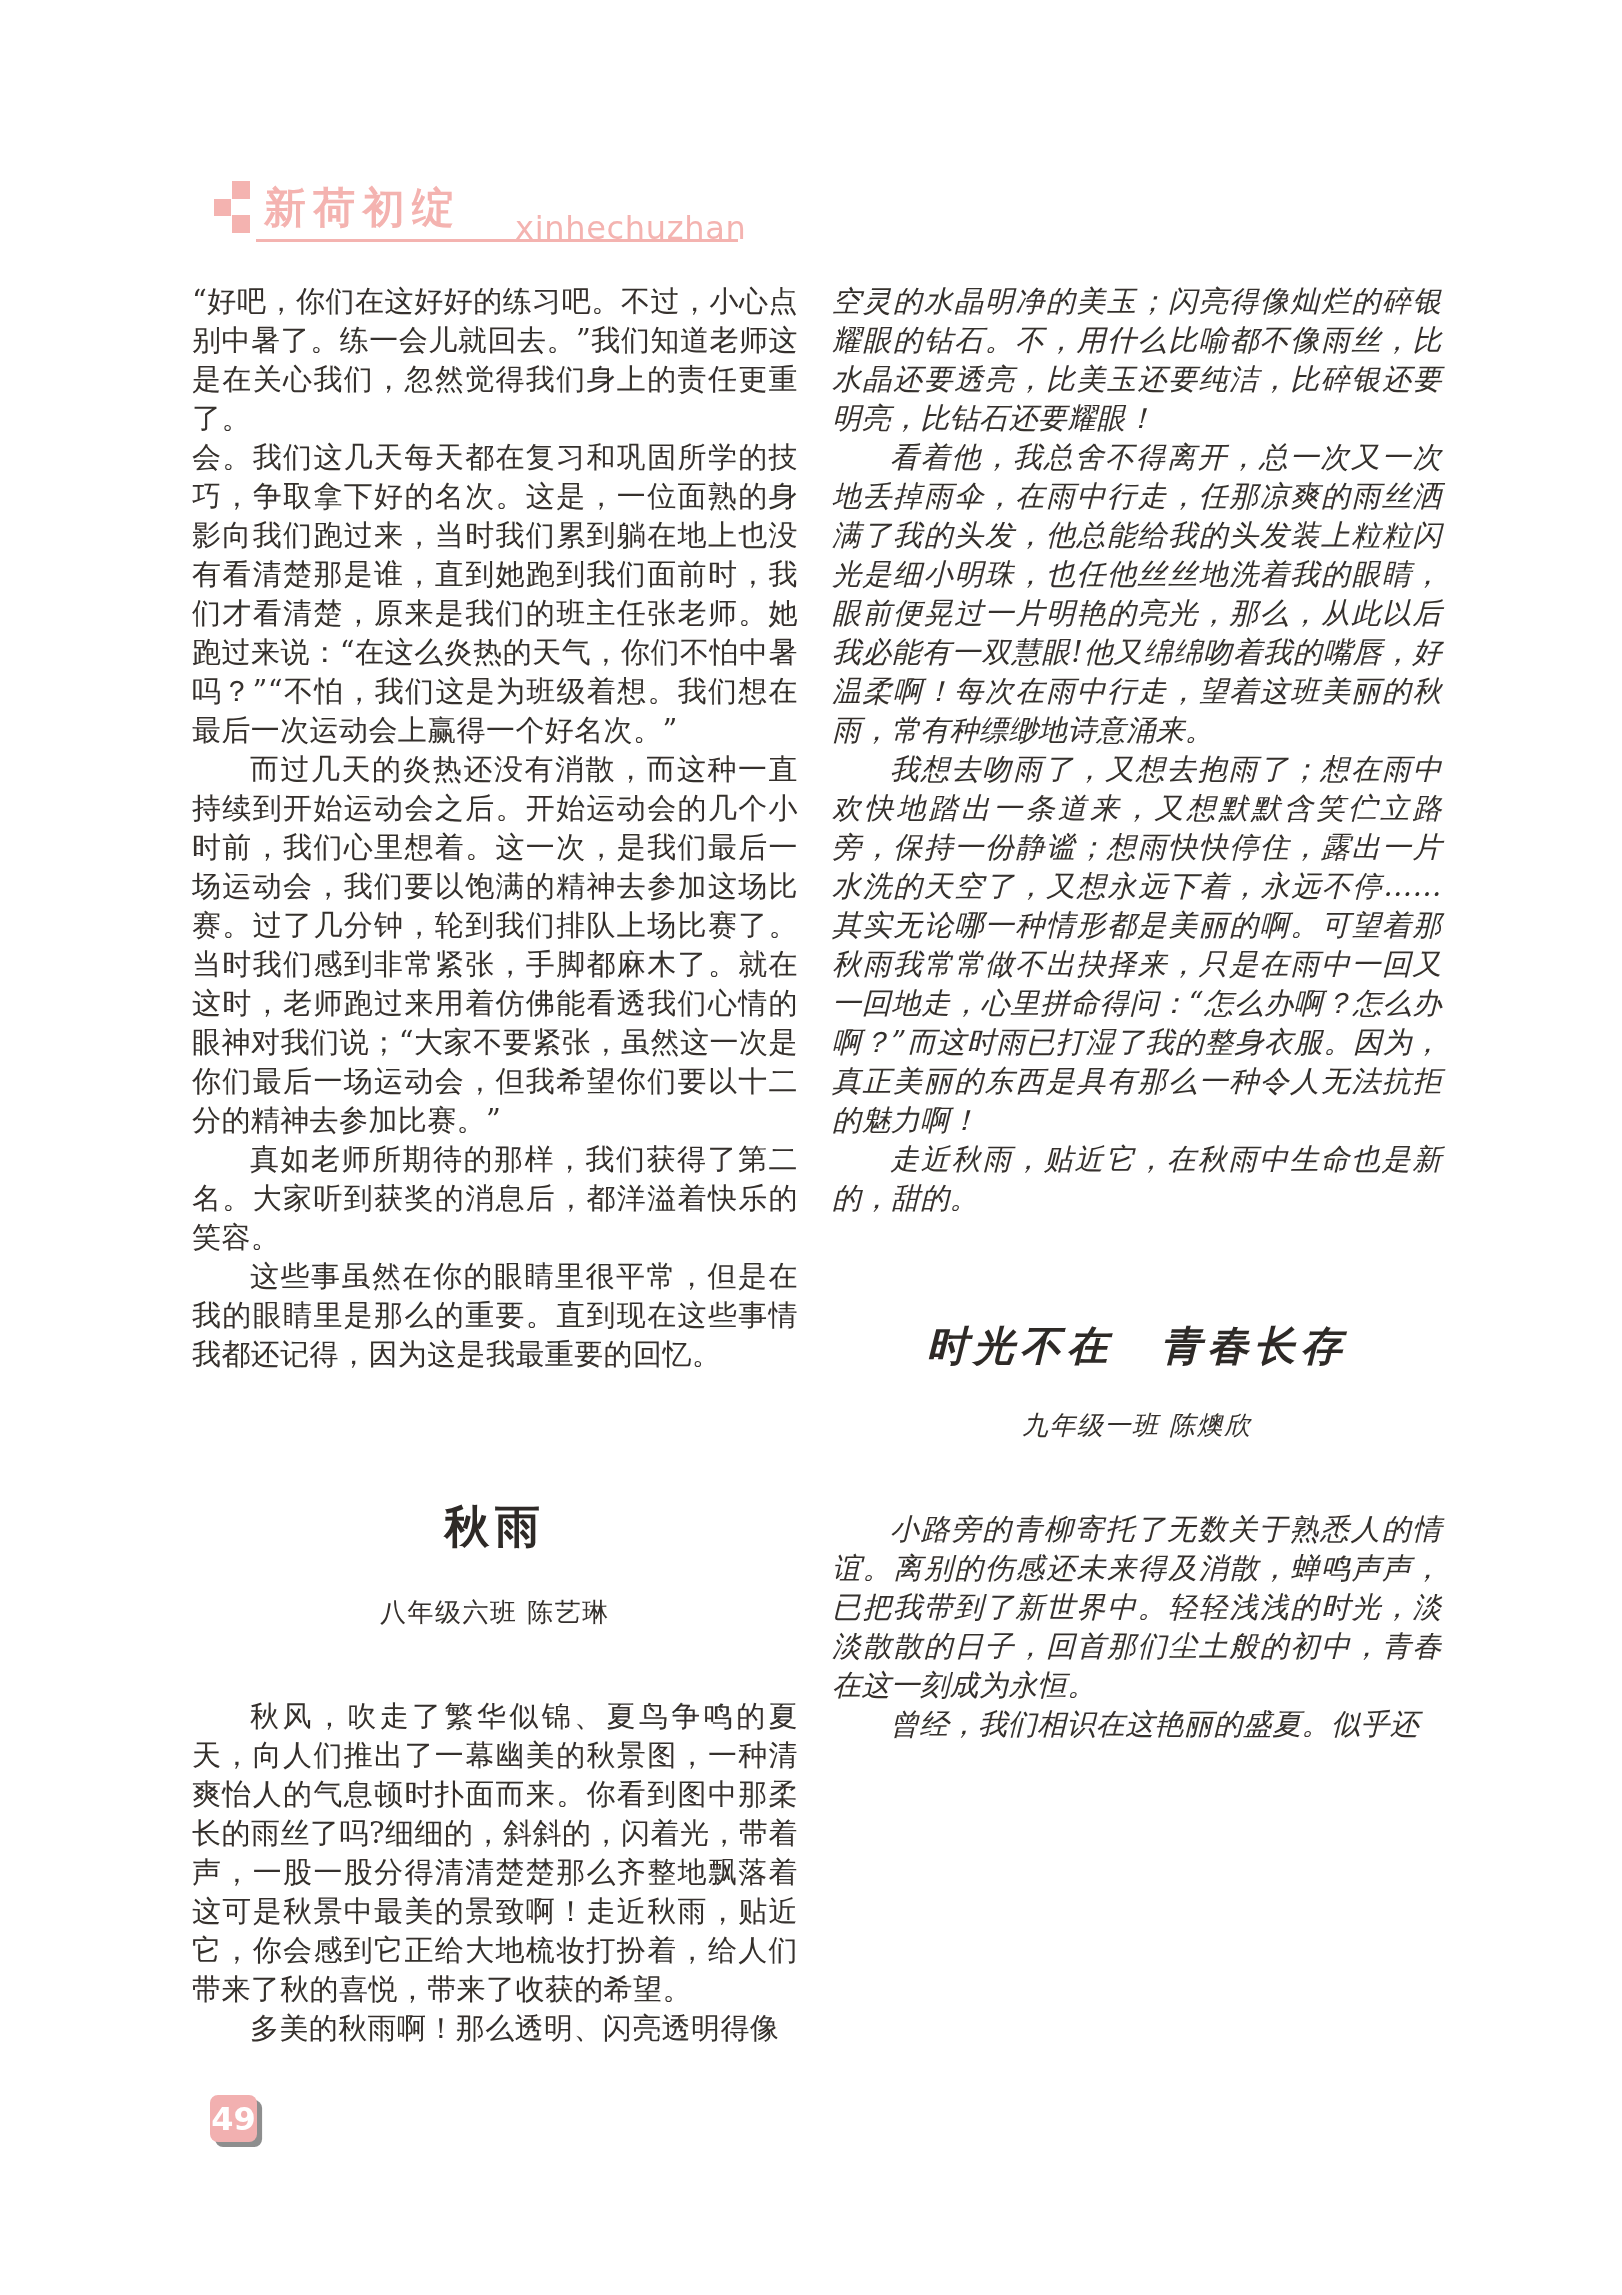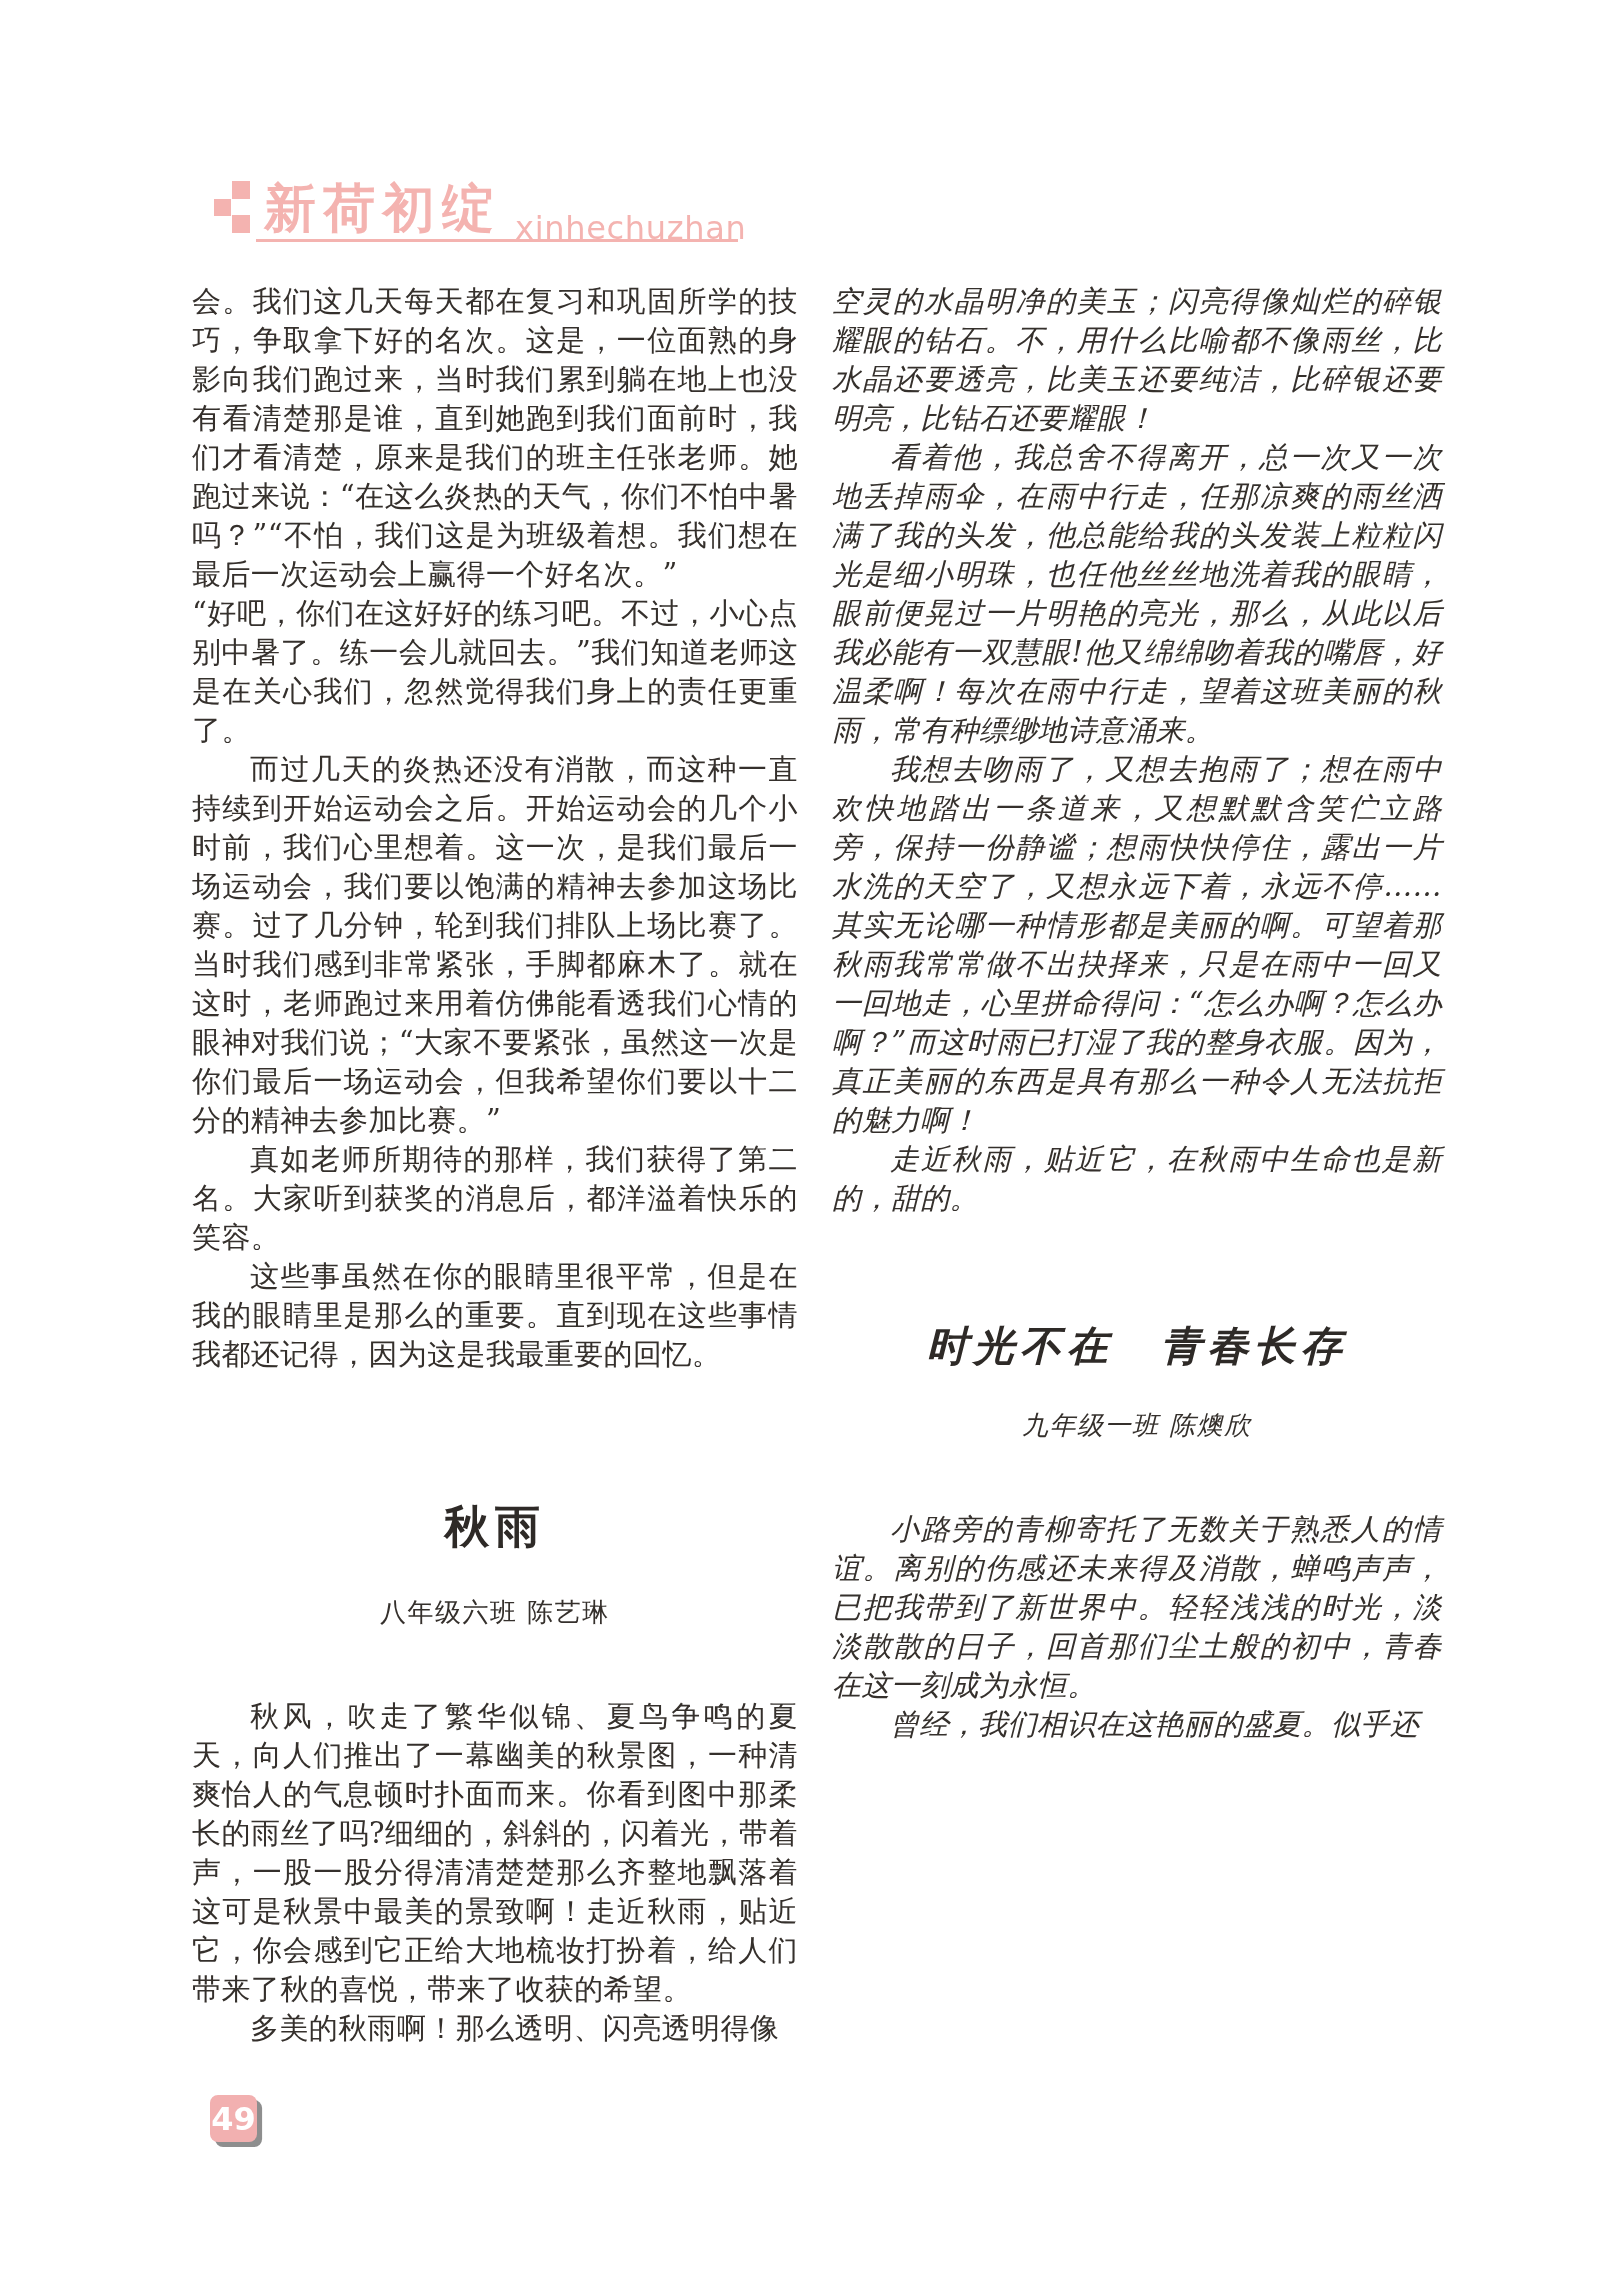--- a/index.html
+++ b/index.html
@@ -5,21 +5,21 @@
   html,body{margin:0;padding:0;background:#ffffff;}
   .page{position:relative;width:1622px;height:2295px;background:#ffffff;overflow:hidden;
         font-family:"DejaVu Serif", serif;color:#35302c;}
 
   
   .logo-mark{position:absolute;left:212px;top:181px;width:38px;height:53px;}
   .logo-sq{position:absolute;width:17.5px;height:17.5px;background:#f4b3b0;}
   .sq1{left:20px;top:0;}
   .sq2{left:1.5px;top:17.5px;}
   .sq3{left:20px;top:34px;}
-  .logo-title{position:absolute;left:264px;top:181px;font-size:52px;font-weight:bold;
+  .logo-title{position:absolute;left:264px;top:181px;font-size:42px;font-weight:bold;
               color:#f4b3b0;letter-spacing:7.3px;line-height:53px;}
   .logo-pinyin{position:absolute;left:515px;top:209px;font-size:32px;color:#f4b3b0;
                font-family:"DejaVu Sans", sans-serif;letter-spacing:0.7px;}
   .header-underline{position:absolute;left:256px;top:239px;width:482px;height:2.9px;background:#f4b3b0;}
 
   
   .col{position:absolute;top:282px;width:606px;}
   .col-left{left:192px;}
   .col-right{left:832px;width:610px;font-style:italic;}
   .body-text{margin:0;font-size:29px;line-height:39px;text-align:justify;
@@ -44,22 +44,22 @@
   <div class="logo-mark">
     <div class="logo-sq sq1"></div>
     <div class="logo-sq sq2"></div>
     <div class="logo-sq sq3"></div>
   </div>
   <div class="logo-title">新荷初绽</div>
   <div class="logo-pinyin">xinhechuzhan</div>
   <div class="header-underline"></div>
 
   <div class="col col-left">
+    <p class="body-text">“好吧，你们在这好好的练习吧。不过，小心点别中暑了。练一会儿就回去。”我们知道老师这是在关心我们，忽然觉得我们身上的责任更重了。</p>
     <p class="body-text">会。我们这几天每天都在复习和巩固所学的技巧，争取拿下好的名次。这是，一位面熟的身影向我们跑过来，当时我们累到躺在地上也没有看清楚那是谁，直到她跑到我们面前时，我们才看清楚，原来是我们的班主任张老师。她跑过来说：“在这么炎热的天气，你们不怕中暑吗？”“不怕，我们这是为班级着想。我们想在最后一次运动会上赢得一个好名次。”</p>
-    <p class="body-text">“好吧，你们在这好好的练习吧。不过，小心点别中暑了。练一会儿就回去。”我们知道老师这是在关心我们，忽然觉得我们身上的责任更重了。</p>
     <p class="body-text indent">而过几天的炎热还没有消散，而这种一直持续到开始运动会之后。开始运动会的几个小时前，我们心里想着。这一次，是我们最后一场运动会，我们要以饱满的精神去参加这场比赛。过了几分钟，轮到我们排队上场比赛了。当时我们感到非常紧张，手脚都麻木了。就在这时，老师跑过来用着仿佛能看透我们心情的眼神对我们说；“大家不要紧张，虽然这一次是你们最后一场运动会，但我希望你们要以十二分的精神去参加比赛。”</p>
     <p class="body-text indent">真如老师所期待的那样，我们获得了第二名。大家听到获奖的消息后，都洋溢着快乐的笑容。</p>
     <p class="body-text indent">这些事虽然在你的眼睛里很平常，但是在我的眼睛里是那么的重要。直到现在这些事情我都还记得，因为这是我最重要的回忆。</p>
 
     <h2 class="essay-title">秋雨</h2>
     <div class="essay-author">八年级六班 陈艺琳</div>
 
     <p class="body-text indent">秋风，吹走了繁华似锦、夏鸟争鸣的夏天，向人们推出了一幕幽美的秋景图，一种清爽怡人的气息顿时扑面而来。你看到图中那柔长的雨丝了吗?细细的，斜斜的，闪着光，带着声，一股一股分得清清楚楚那么齐整地飘落着这可是秋景中最美的景致啊！走近秋雨，贴近它，你会感到它正给大地梳妆打扮着，给人们带来了秋的喜悦，带来了收获的希望。</p>
     <p class="body-text indent">多美的秋雨啊！那么透明、闪亮透明得像</p>
   </div>

